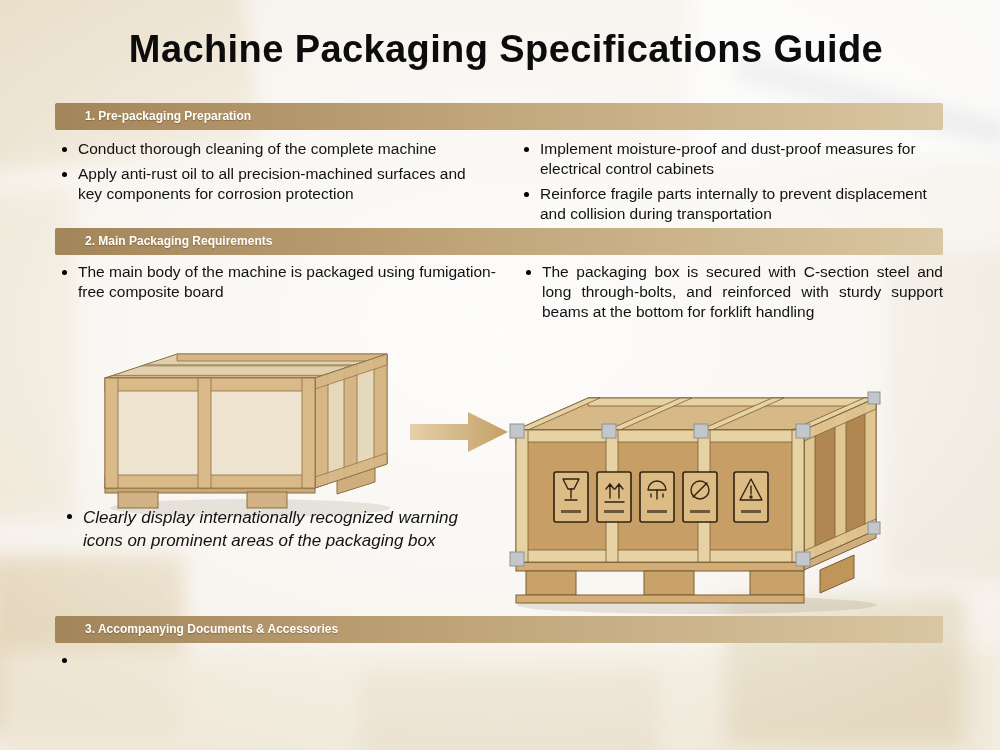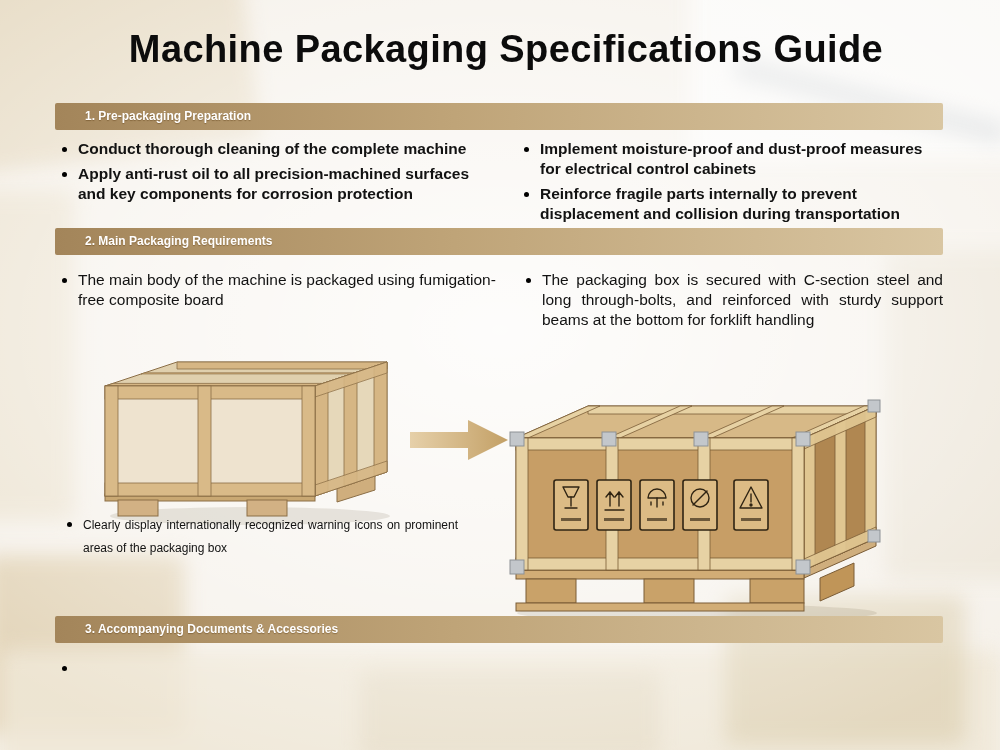--- a/index.html
+++ b/index.html
@@ -23,29 +23,29 @@
   .veil{position:absolute;inset:0;
     background:radial-gradient(ellipse 72% 62% at 50% 44%,
       rgba(255,255,255,.85) 0%,rgba(255,255,255,.5) 55%,rgba(255,255,255,.12) 100%);}
   .title{position:absolute;top:22px;left:0;width:100%;text-align:center;margin:6px;
     font-size:38px;font-weight:700;color:#0c0c0c;letter-spacing:.4px;z-index:5;}
   .bar{position:absolute;left:55px;width:888px;height:27px;z-index:5;border-radius:2px;
     background:linear-gradient(90deg,#a3855a 0%,#bfa478 45%,#d9c6a2 100%);
     color:#fff;font-weight:700;font-size:12px;line-height:27px;padding-left:30px;
     text-shadow:0 1px 1px rgba(90,60,20,.45);}
   .bar1{top:103px;} .bar2{top:228px;} .bar3{top:616px;}
-  .cols{position:absolute;left:55px;width:888px;display:flex;gap:36px;z-index:5;font-weight:bold;}
+  .cols{position:absolute;left:55px;width:888px;display:flex;gap:36px;z-index:5;}
   .row1{top:139px;}
   .col{flex:1 1 0;}
   .b{display:flex;align-items:flex-start;margin-bottom:5px;}
   .dot{flex:none;width:5px;height:5px;border-radius:50%;background:#000;margin:8px 11px 0 7px;}
   .bt{font-size:15.5px;line-height:20px;color:#121212;}
-  .abs{position:absolute;z-index:5;margin-top:8px;}
+  .abs{position:absolute;z-index:5;}
   .justify .bt{text-align:justify;}
-  .big .bt{font-size:12px;line-height:23px;}
+  .big .bt{font-size:17px;line-height:23px;font-style:italic;}
   .sec2-left{left:55px;top:262px;width:448px;}
   .sec2-right{left:519px;top:262px;width:424px;}
   .sec2-left-bottom{left:60px;top:506px;width:398px;}
   .crate-small{left:90px;top:320px;}
   .crate-big{left:502px;top:350px;}
   .arrow{left:410px;top:410px;}
   .sec3-list{left:55px;top:650px;width:890px;}
 </style>
 </head>
 <body>

